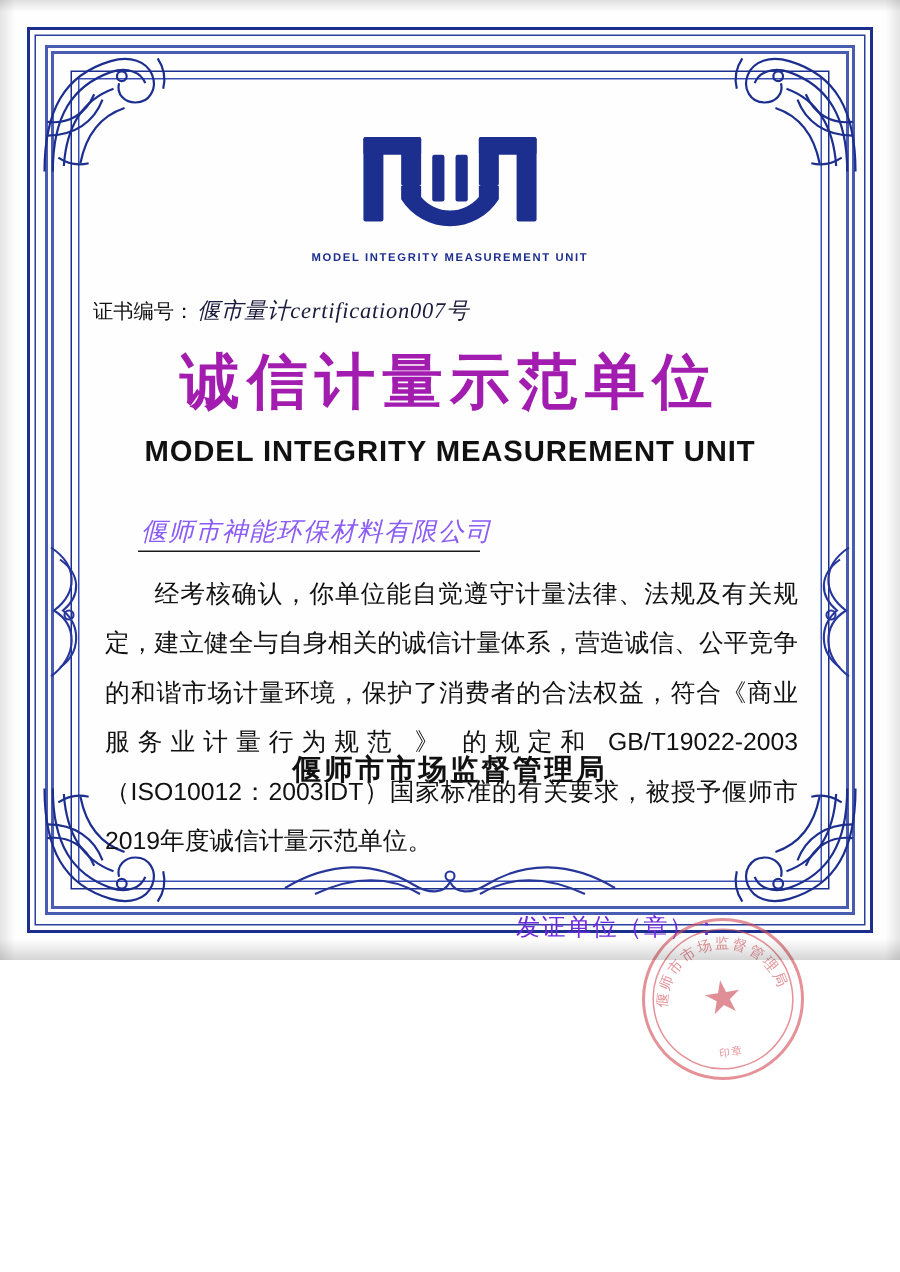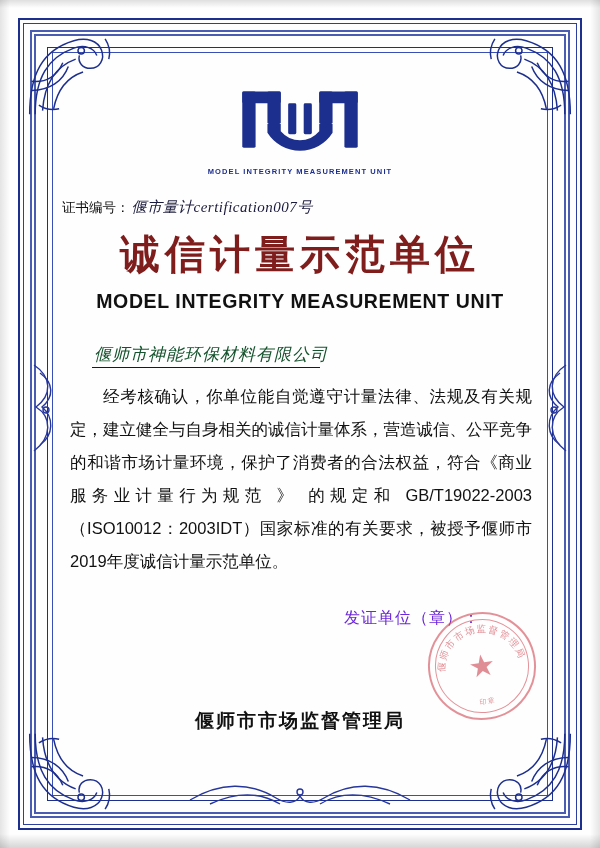--- a/index.html
+++ b/index.html
@@ -13,21 +13,21 @@
     font-family: "Liberation Sans", sans-serif;
     position: relative;
     overflow: hidden;
   }
 
   
   .page {
     position: absolute;
     left: 0; top: 0;
     width: 600px;
-    height: 848px;
+    height: 640px;
     background: #fefefe;
     box-sizing: border-box;
   }
 
   
   .frame-outer {
     position: absolute;
     left: 18px; top: 18px; right: 18px; bottom: 18px;
     border: 2px solid #1d2f8e;
     box-sizing: border-box;
@@ -127,39 +127,39 @@
   }
 
   
   .title-cn {
     margin-top: 10px;
     text-align: center;
     font-family: "Liberation Sans", sans-serif;
     font-weight: bold;
     font-size: 40px;
     letter-spacing: 5px;
-    color: #7f1d1d;
+    color: #a21caf;
   }
   .title-en {
     margin-top: 8px;
     text-align: center;
     font-weight: bold;
     font-size: 19.5px;
     letter-spacing: .6px;
     color: #111;
   }
 
   
   .recipient {
     margin-top: 30px;
     padding-left: 32px;
     font-family: Liberation Serif, serif;
     font-style: italic;
     font-size: 17px;
-    color: #14532d;
+    color: #8b5cf6;
     letter-spacing: 1px;
     position: relative;
     display: block;
   }
   .recipient-underline {
     position: absolute;
     left: 30px;
     width: 228px;
     height: 0;
     border-bottom: 1.4px solid #1a1a1a;

